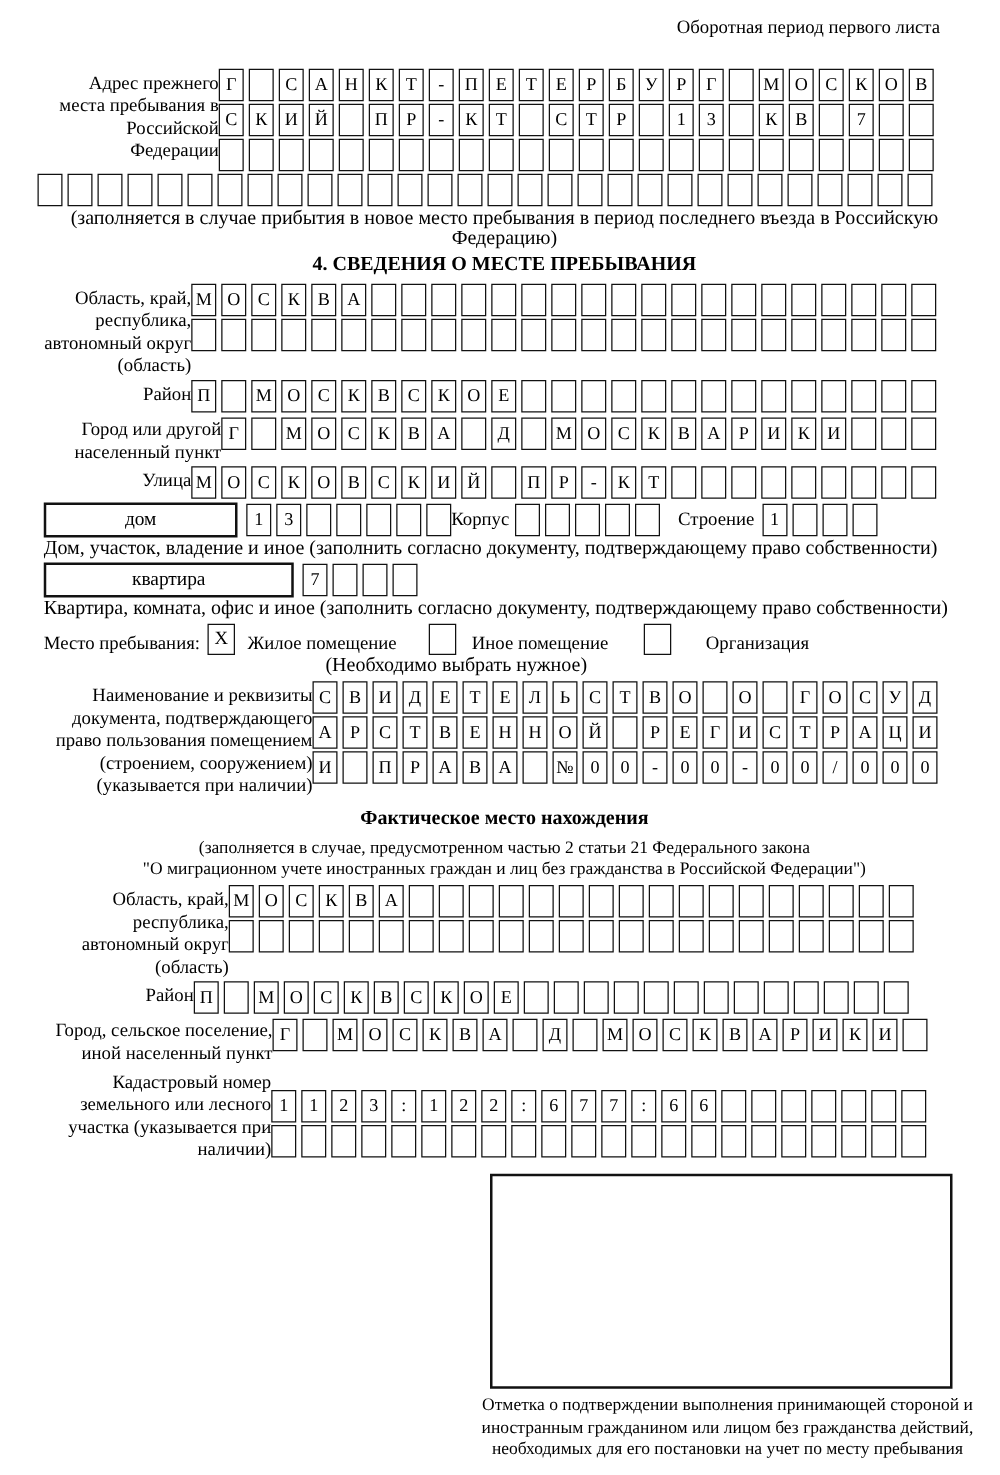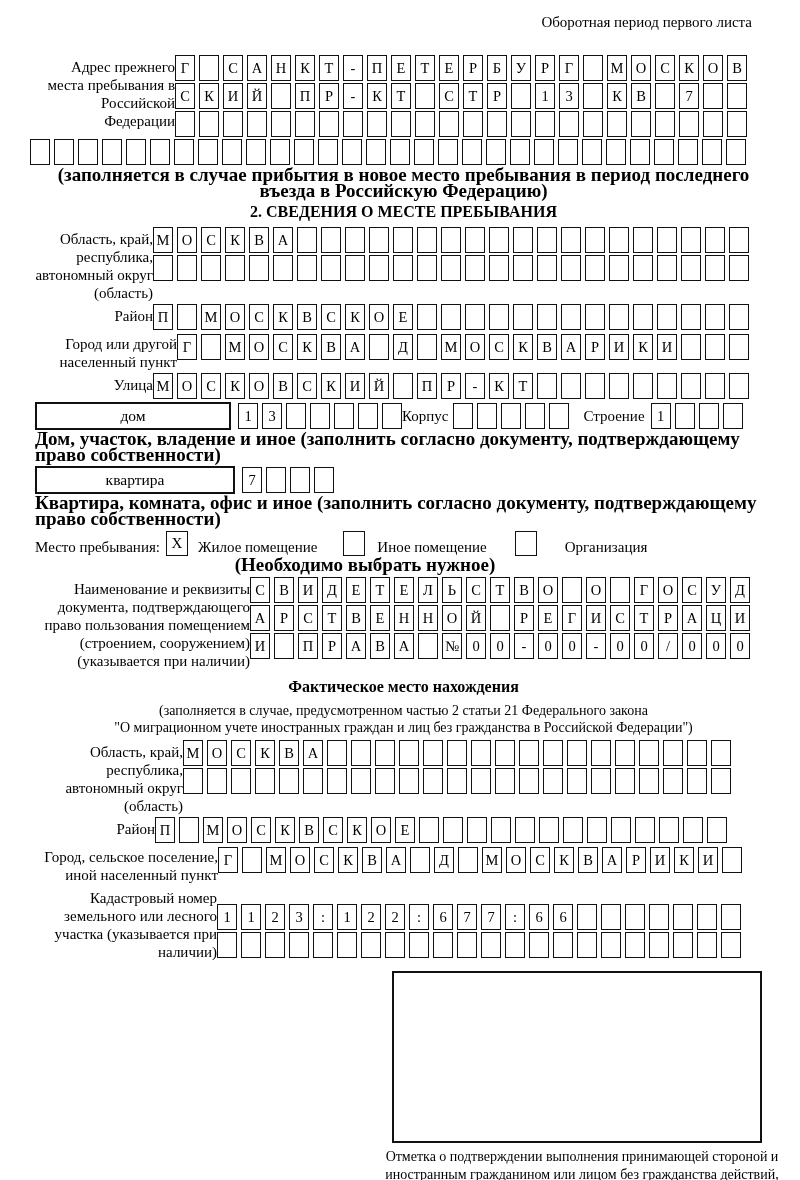--- a/index.html
+++ b/index.html
@@ -8,21 +8,21 @@
   .page{box-sizing:border-box;width:800px;height:1180px;padding:14px 28px 0 35px;position:relative;}
   .top-note{text-align:right;padding-right:20px;font-size:15px;margin-bottom:24px;}
   .field-flex{display:flex;align-items:flex-start;margin-bottom:2px;text-align:right;}
   .flabel{font-size:15px;line-height:18px;flex:none;padding-top:3px;}
   .rows{display:flex;flex-direction:column;gap:2px;}
   .cells{display:flex;gap:4px;flex:none;}
   .cell{flex:none;width:20px;height:26px;border:1.5px solid #111;box-sizing:border-box;
         display:flex;align-items:center;justify-content:center;font-size:14.5px;background:#fff;}
   .w140{width:140px}.w118{width:118px}.w142{width:142px}.w215{width:215px}
   .w148{width:148px}.w120{width:120px}.w183{width:183px}.w182{width:182px}
-  .note{font-size:19px;line-height:16px;margin:1px 0 3px;font-weight:bold;}
+  .note{font-size:16px;line-height:16px;margin:1px 0 3px;}
   .center{text-align:center;}
   .h-bold{text-align:center;font-weight:bold;font-size:16px;margin:4px 0 6px;}
   .full-row{margin-left:-5px;margin-bottom:2px;}
   .house-row{display:flex;align-items:center;margin-bottom:1px;margin-top:3px;}
   .widebox{border:2px solid #111;height:28px;box-sizing:border-box;display:flex;align-items:center;
            justify-content:center;font-size:15.5px;flex:none;background:#fff;}
   .inline-label{font-size:15px;flex:none;}
   .stay-row{display:flex;align-items:flex-end;font-size:15px;margin:4px 0 1px;}
   .checkbox{width:22px;height:25px;border:1.8px solid #111;box-sizing:border-box;flex:none;
             display:flex;align-items:center;justify-content:center;font-size:15px;}
@@ -151,21 +151,21 @@
       <div class="cell"></div>
       <div class="cell"></div>
       <div class="cell"></div>
       <div class="cell"></div>
       <div class="cell"></div>
       <div class="cell"></div>
       <div class="cell"></div>
     </div>
   <div class="note center">(заполняется в случае прибытия в новое место пребывания в период последнего въезда в Российскую Федерацию)</div>
 
-  <div class="h-bold">2. СВЕДЕНИЯ О МЕСТЕ ПРЕБЫВАНИЯ</div>
+  <div class="h-bold">4. СВЕДЕНИЯ О МЕСТЕ ПРЕБЫВАНИЯ</div>
 
   <div class="field-flex">
     <div class="flabel w118">Область, край, республика, автономный округ (область)</div>
     <div class="rows">
       <div class="cells">
           <div class="cell">М</div>
           <div class="cell">О</div>
           <div class="cell">С</div>
           <div class="cell">К</div>
           <div class="cell">В</div>
@@ -306,21 +306,21 @@
         <div class="cell"></div>
         <div class="cell"></div>
         <div class="cell"></div>
         <div class="cell"></div>
         <div class="cell"></div>
         <div class="cell"></div>
       </div>
   </div>
 
   <div class="house-row">
-    <div class="widebox" style="width:196px">дом</div>
+    <div class="widebox" style="width:155px">дом</div>
     <div class="cells" style="margin-left:7px">
         <div class="cell">1</div>
         <div class="cell">3</div>
         <div class="cell"></div>
         <div class="cell"></div>
         <div class="cell"></div>
         <div class="cell"></div>
         <div class="cell"></div>
       </div>
     <div class="inline-label" style="">Корпус</div>

